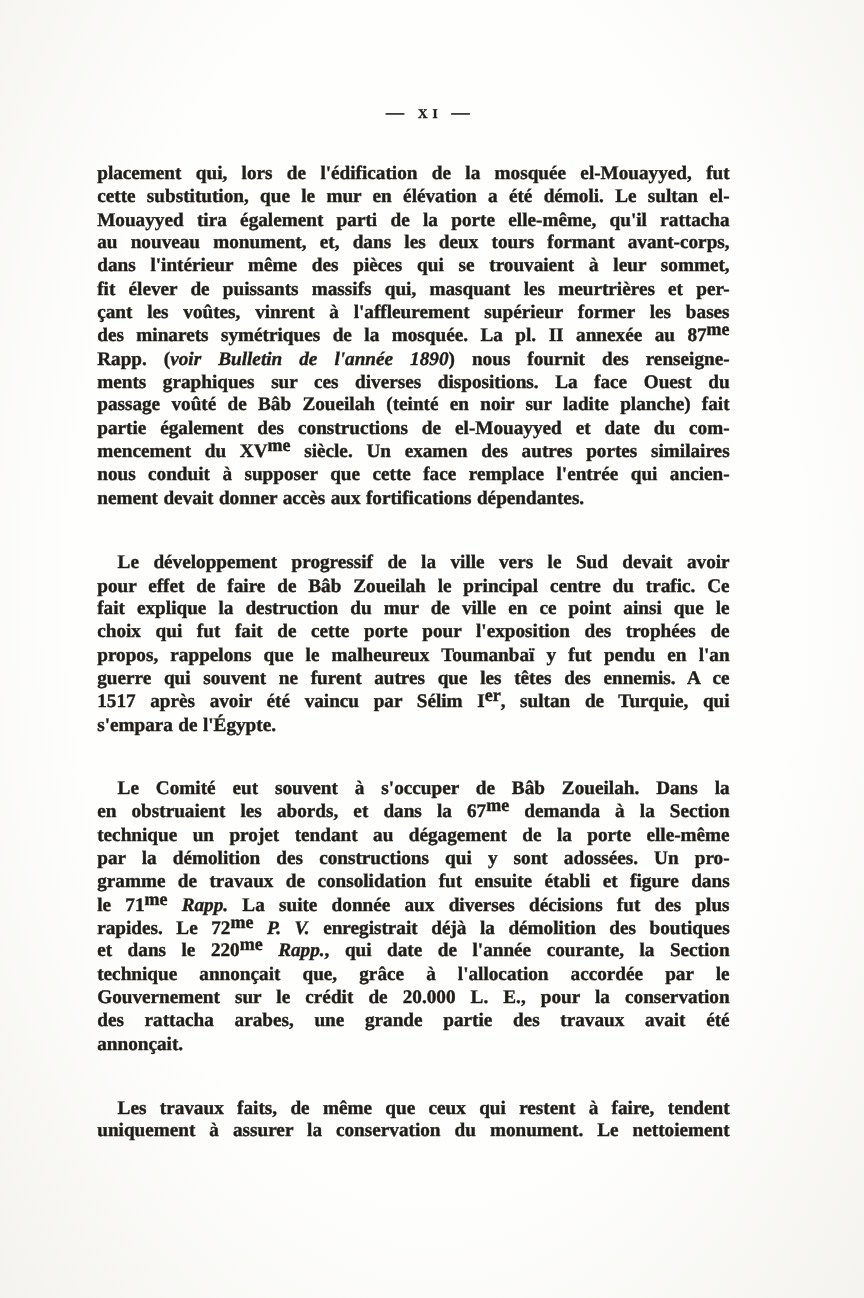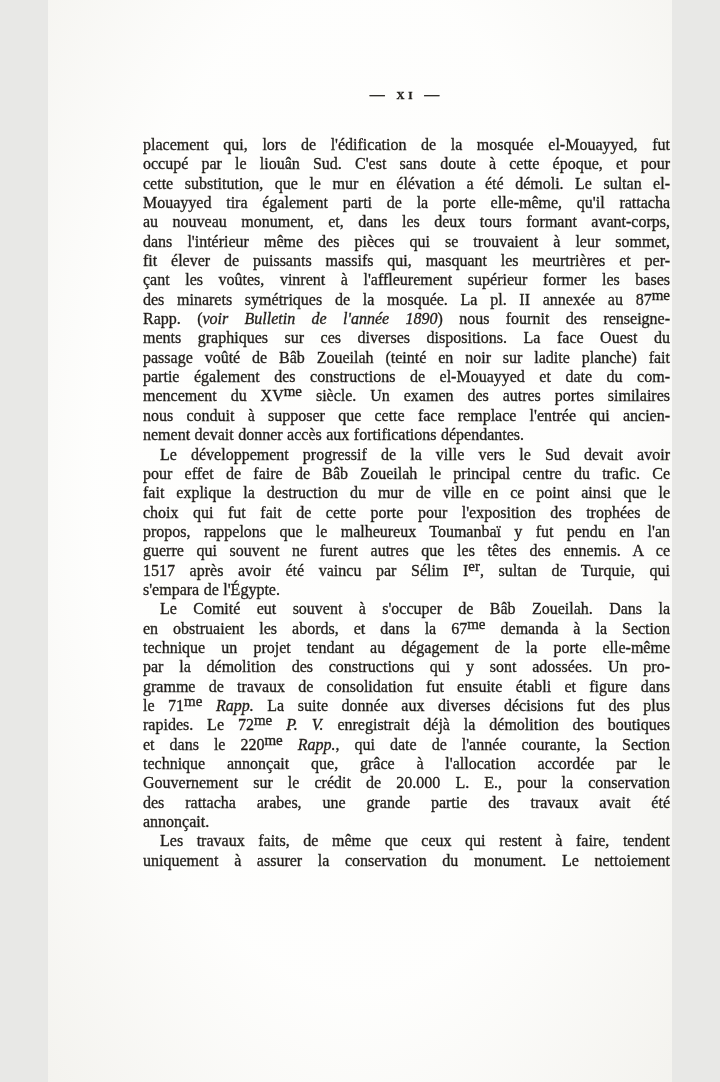--- a/index.html
+++ b/index.html
@@ -1,69 +1,69 @@
 <!DOCTYPE html>
 <html><head>
 <meta charset="utf-8">
 <style>
   html,body { margin:0; padding:0; background:#e8e8e6; }
   .page {
     position:relative;
-    width:624px; height:1082px;
+    width:720px; height:1082px;
     margin:0 auto;
     background:#fcfcf9;
     background-image: radial-gradient(ellipse at 50% 45%, rgba(255,255,255,0.6) 60%, rgba(205,200,190,0.18) 100%);
     font-family:"Liberation Serif", serif;
     color:#211e1a;
     -webkit-text-stroke:0.32px #211e1a;
     overflow:hidden;
   }
   .running-head {
     position:absolute;
     top:86px; left:95px; width:527px;
     text-align:center;
     font-size:15px;
     font-weight:bold;
     font-variant:small-caps;
     letter-spacing:4px;
   }
   .text-block {
     position:absolute;
-    top:135px; left:95px; width:527px;
+    top:135px; left:81px; width:527px;
     font-size:16px;
     line-height:19.35px;
     word-spacing:0.5px;
+    font-weight:bold;
   }
   .para { margin:0; }
   .line {
     text-align:justify;
     text-align-last:justify;
     white-space:normal;
   }
   .line.last { text-align-last:left; }
-  .line.indent { text-indent:17px; }
+  .line.indent { text-indent:17px;margin-top:34px; }
   .line sup {
     font-size:15px;
     line-height:0;
     vertical-align:baseline;
     position:relative;
     top:-5px;
     letter-spacing:0;
   }
   .line i { font-style:italic; }
 </style>
 </head>
 <body>
 
 <div class="page">
   <div class="running-head">— xi —</div>
   <div class="text-block">
       <div class="para">
         <div class="line">placement qui, lors de l'édification de la mosquée el-Mouayyed, fut</div>
-        <div class="line">occupé par le liouân Sud. C'est sans doute à cette époque, et pour</div>
         <div class="line">cette substitution, que le mur en élévation a été démoli. Le sultan el-</div>
         <div class="line">Mouayyed tira également parti de la porte elle-même, qu'il rattacha</div>
         <div class="line">au nouveau monument, et, dans les deux tours formant avant-corps,</div>
         <div class="line">dans l'intérieur même des pièces qui se trouvaient à leur sommet,</div>
         <div class="line">fit élever de puissants massifs qui, masquant les meurtrières et per-</div>
         <div class="line">çant les voûtes, vinrent à l'affleurement supérieur former les bases</div>
         <div class="line">des minarets symétriques de la mosquée. La pl. II annexée au 87<sup>me</sup></div>
         <div class="line">Rapp. (<i>voir Bulletin de l'année 1890</i>) nous fournit des renseigne-</div>
         <div class="line">ments graphiques sur ces diverses dispositions. La face Ouest du</div>
         <div class="line">passage voûté de Bâb Zoueilah (teinté en noir sur ladite planche) fait</div>

